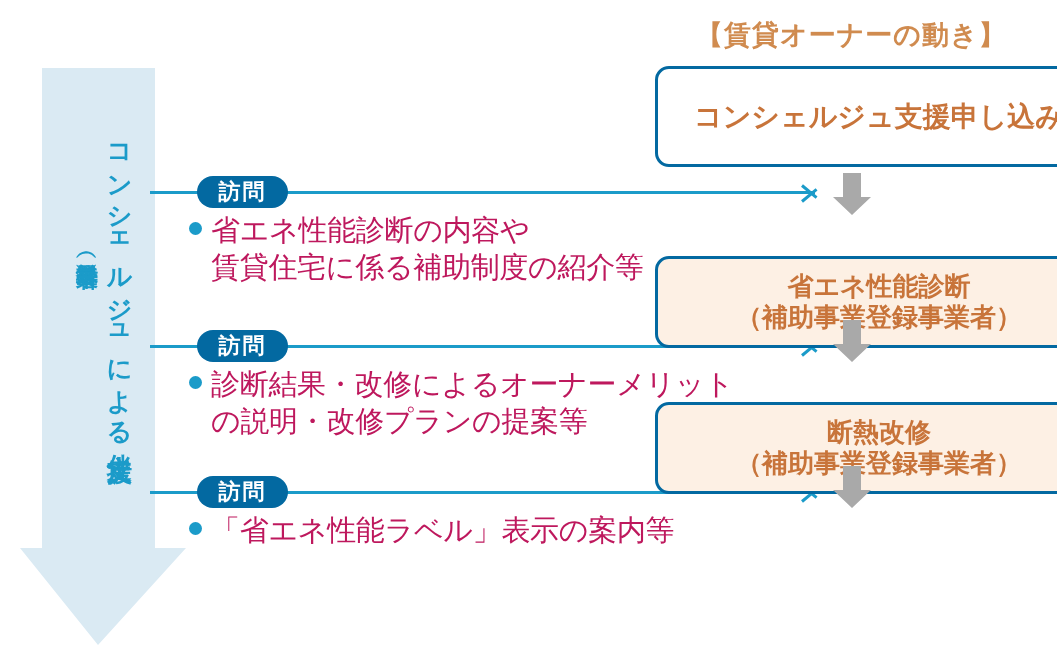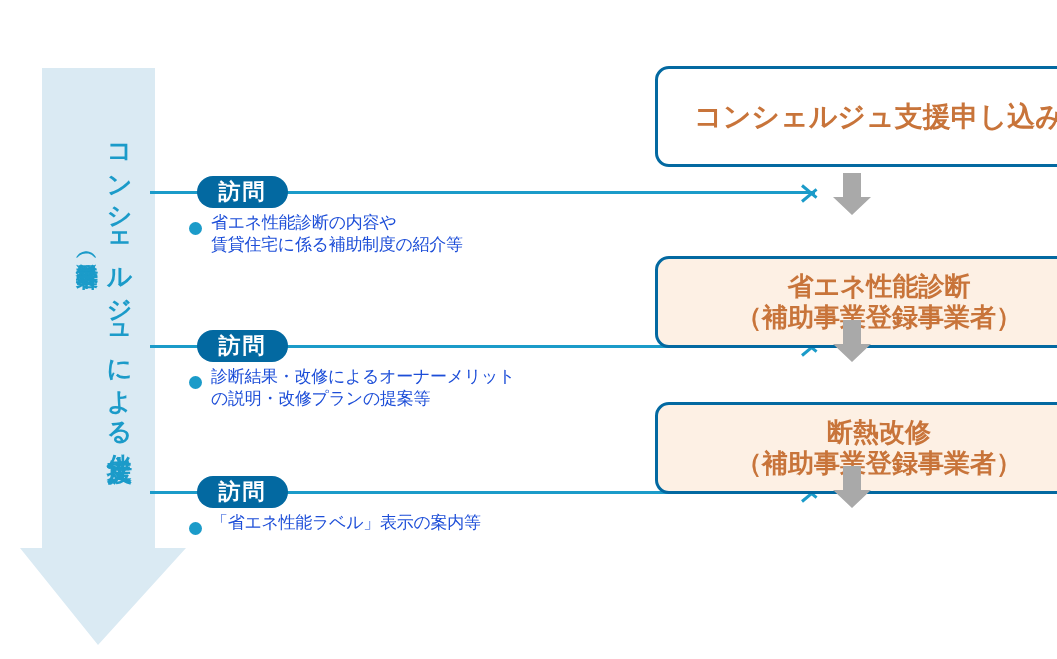--- a/index.html
+++ b/index.html
@@ -151,22 +151,22 @@
   }
   .bullet-block {
     position: absolute;
     left: 37px;
     top: 36px;
     width: 640px;
   }
   .bullet-item {
     position: relative;
     padding-left: 24px;
-    font-size: 17px;
-    color: #1d4ed8;
+    font-size: 29px;
+    color: #be185d;
     line-height: 1.28;
     letter-spacing: -0.3px;
     white-space: pre-line;
   }
   .bullet-item + .bullet-item {
     margin-top: 1px;
     font-family: Liberation Serif, serif;
   }
   .bullet-item::before {
     content: "";
@@ -209,20 +209,21 @@
     clip-path: polygon(
       10px 0px, 28px 0px, 28px 24px, 38px 24px, 19px 42px, 0px 24px, 10px 24px
     );
   }
 </style>
 </head>
 <body>
 
 <div id="stage">
 
+  <div class="col-title" id="title-right">【賃貸オーナーの動き】</div>
 
   <div id="big-arrow"></div>
   <div id="big-arrow-label">コンシェルジュによる伴走支援</div>
   <div id="big-arrow-sublabel">（登録事業者）</div>
 
   <div class="activity-row" style="top:176px;">
     <div class="row-connector">
       <div class="conn-line"></div>
       <div class="conn-head"></div>
     </div>

